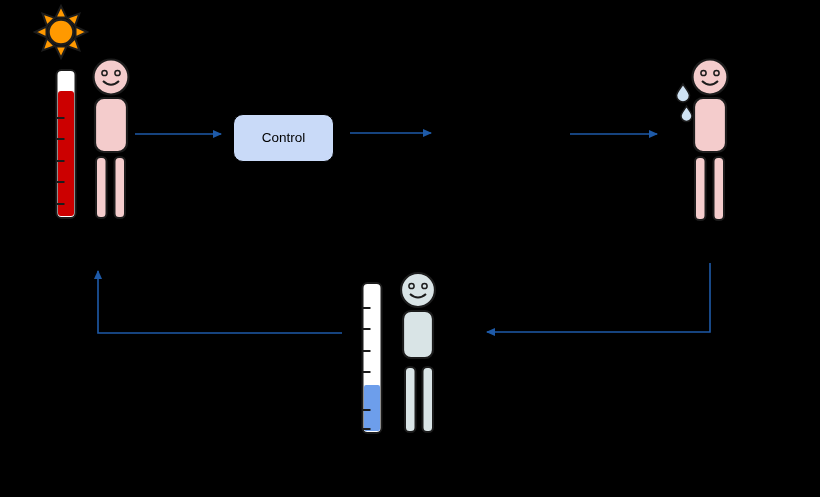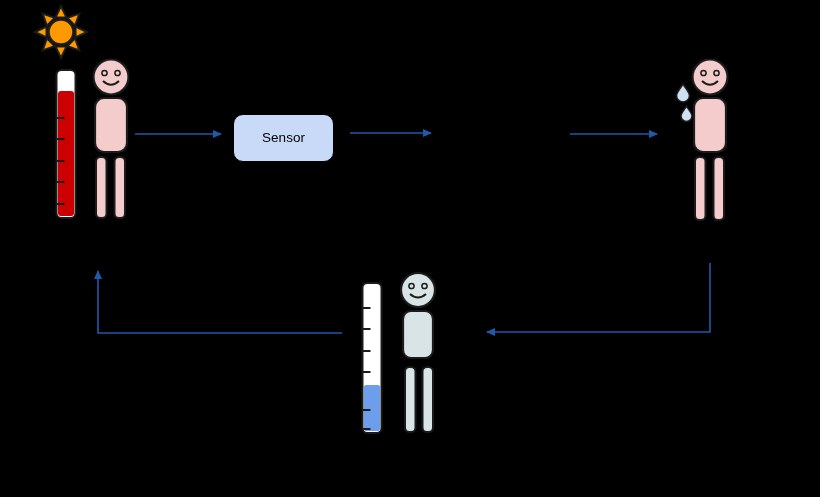--- a/index.html
+++ b/index.html
@@ -112,16 +112,16 @@
     <g fill="none" style="stroke:var(--arrow)" stroke-width="1.6">
       <path d="M135,134 H221" marker-end="url(#arr)"></path>
       <path d="M350,133 H431" marker-end="url(#arr)"></path>
       <path d="M570,134 H657" marker-end="url(#arr)"></path>
       <path d="M710,263 V332 H487" marker-end="url(#arr)"></path>
       <path d="M342,333 H98 V271" marker-end="url(#arr)"></path>
     </g>
   </svg>
 
   <div class="node-box" id="box-sensor">
-    <span class="lbl">Sensor</span>
+    <span class="lbl">Control</span>
   </div>
 
 </div>
 
 </body></html>

